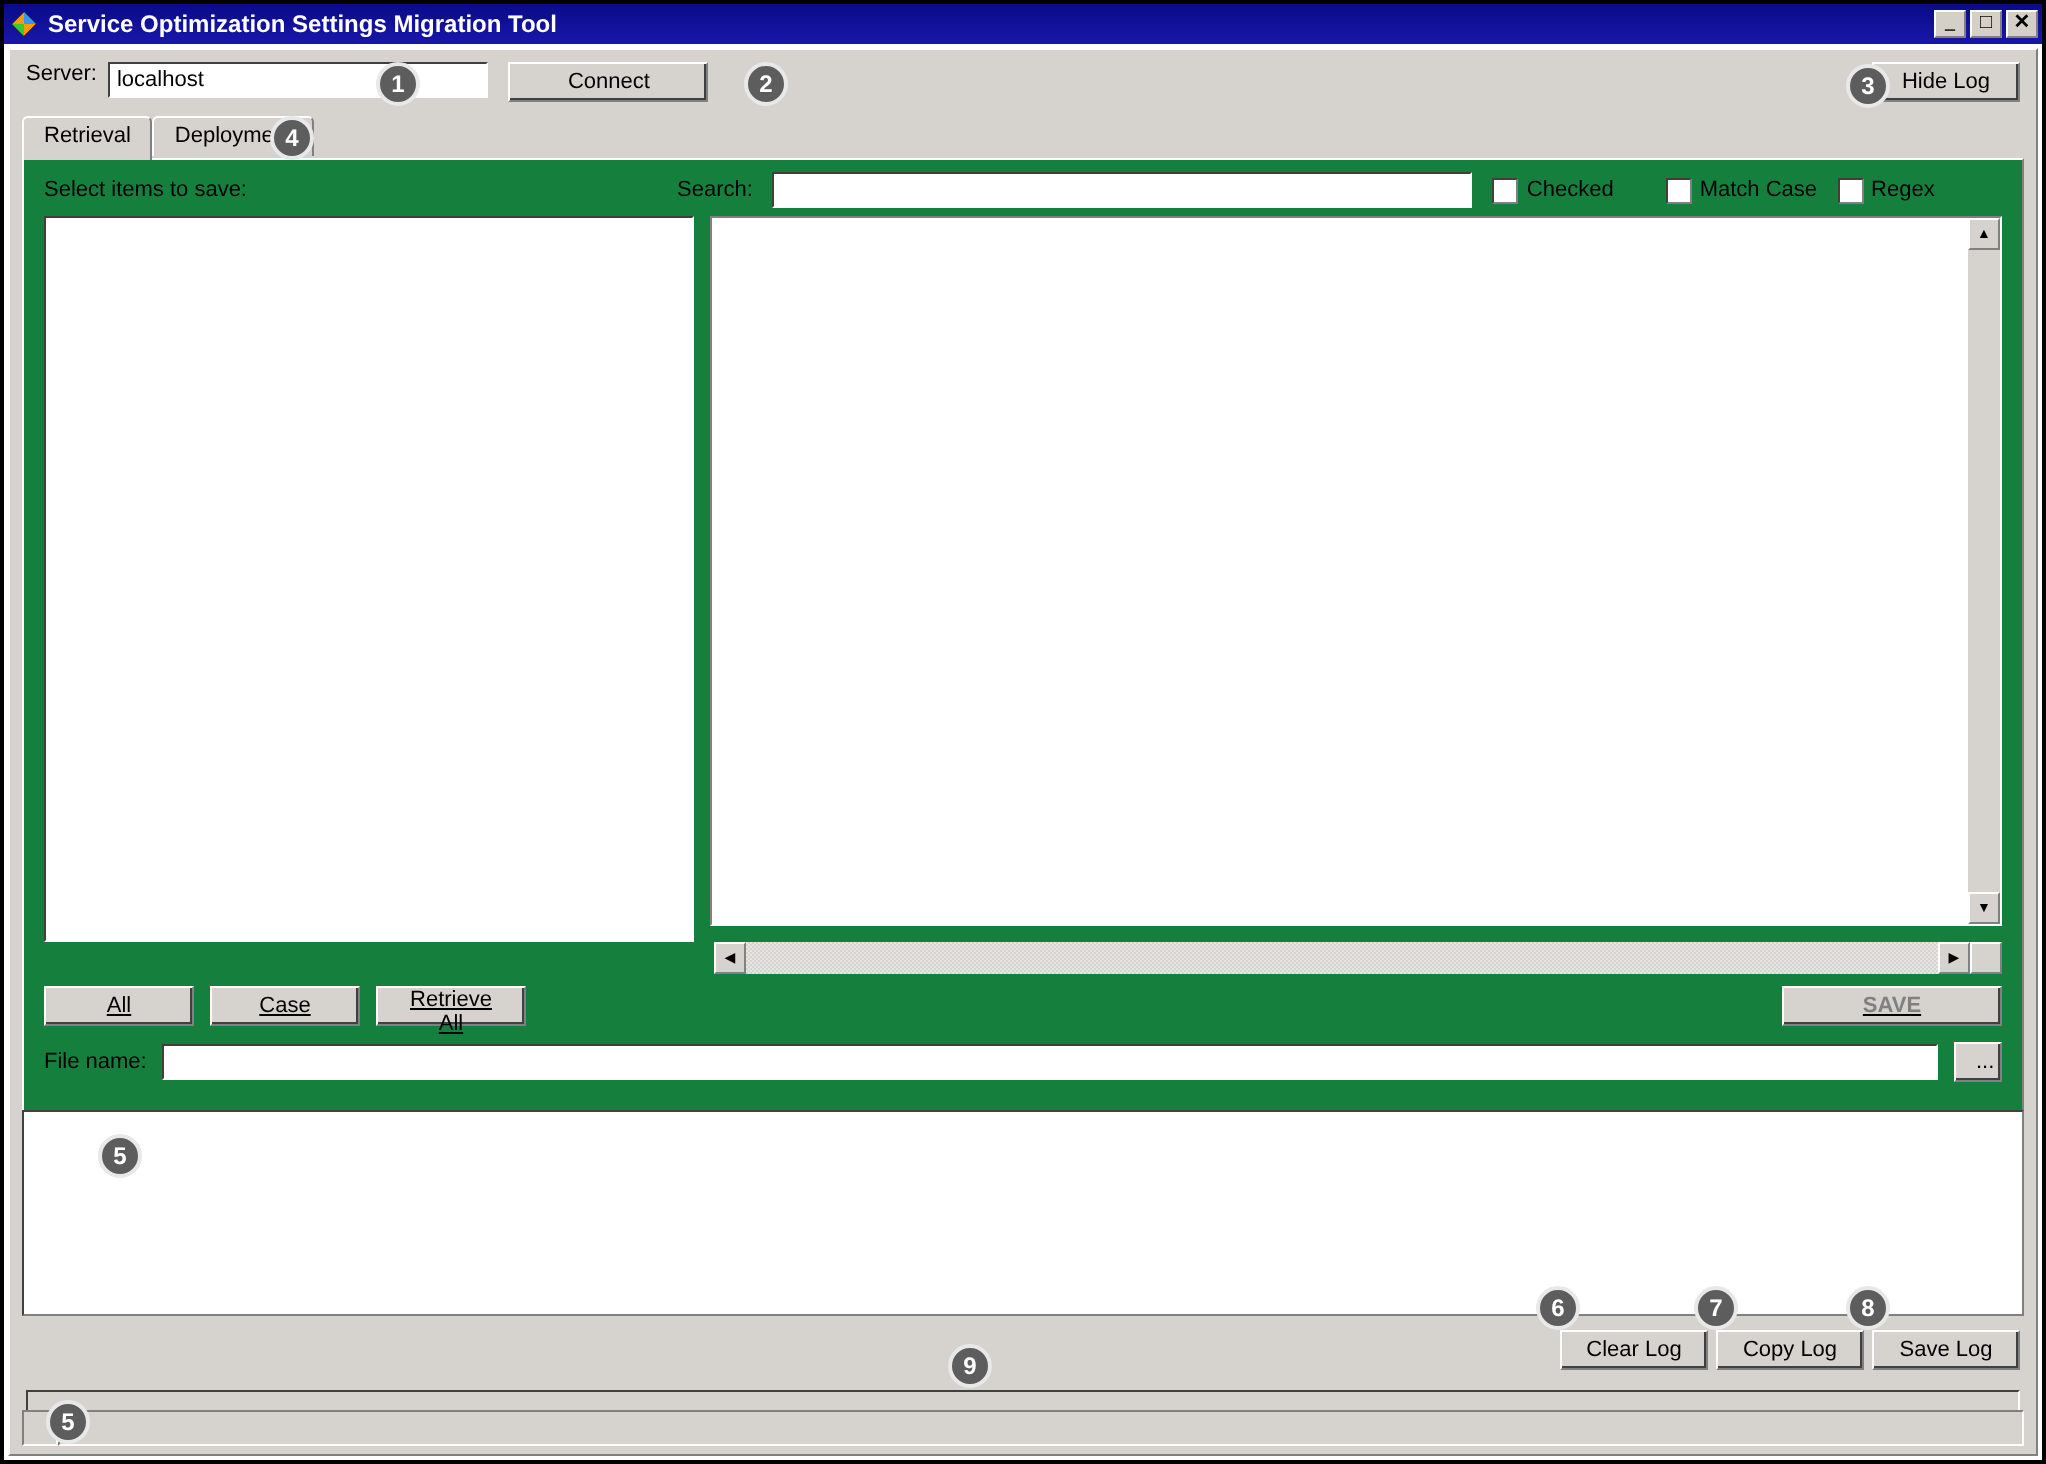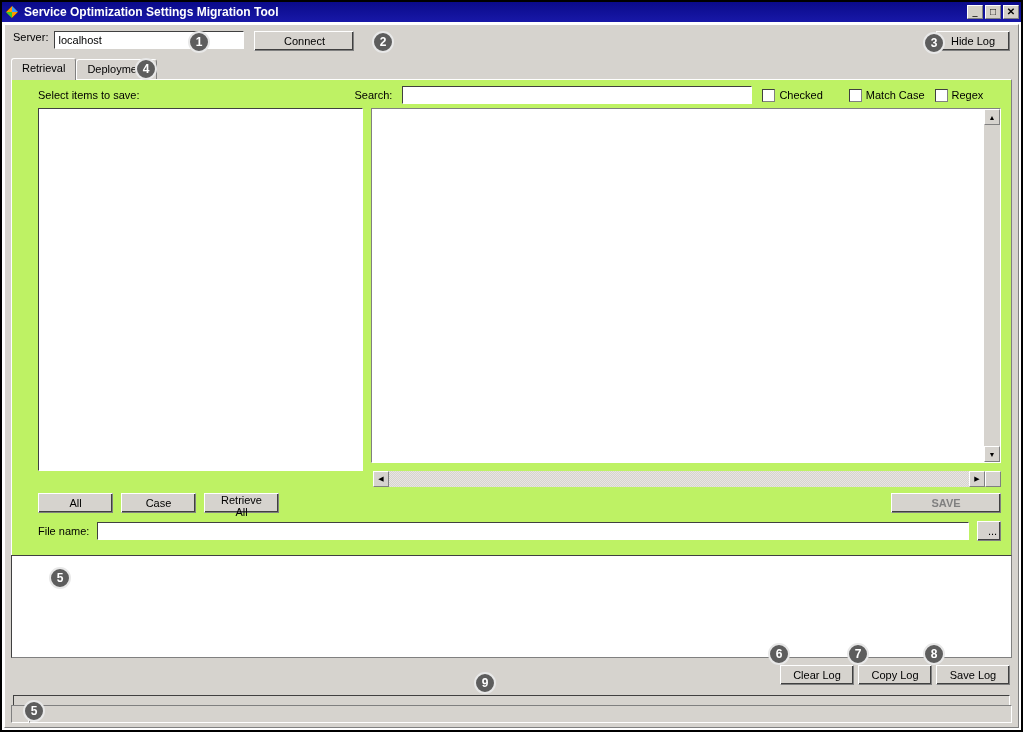--- a/index.html
+++ b/index.html
@@ -86,21 +86,21 @@
     font-size: 11px;
     cursor: pointer;
     padding: 0 10px;
   }
   .btn.disabled { color: #808080; font-weight: bold; }
   .tabs {
     position: absolute;
     top: 33px; left: 6px; right: 6px;
     height: 22px;
     display: flex;
-    align-items: center;
+    align-items: flex-start;
   }
   .tab {
     height: 20px;
     background: #d6d3ce;
     padding: 3px 10px 0 10px;
     border-top: 1px solid #fff;
     border-left: 1px solid #fff;
     border-right: 1px solid #808080;
     border-top-left-radius: 3px;
     border-top-right-radius: 3px;
@@ -109,26 +109,25 @@
   }
   .tab.active {
     height: 22px;
     position: relative;
     z-index: 2;
   }
   .tab-panel {
     position: absolute;
     top: 54px; left: 6px; right: 6px;
     height: 554px;
-    background: #bef264;
+    background: #15803d;
     border-top: 1px solid #fff;
     border-left: 1px solid #fff;
     border-right: 1px solid #808080;
     border-bottom: 1px solid #808080;
-    padding-left: 16px;
   }
   .inst-row {
     display: flex;
     align-items: center;
     padding: 6px 10px 4px 10px;
   }
   .chk { display: flex; align-items: center; gap: 4px; }
   .chkbox {
     width: 13px; height: 13px;
     background: #fff;
@@ -186,21 +185,21 @@
     border: 1px solid #808080;
     border-top-color: #fff;
     border-left-color: #fff;
     display: flex;
     align-items: center;
     justify-content: center;
     font-size: 7px;
     cursor: pointer;
   }
   .hscroll .track { flex: 1; height: 16px; background: repeating-conic-gradient(#d6d3ce 0% 25%, #e8e6e2 0% 50%) 50%/2px 2px; }
-  .btnrow { display: flex; align-items: flex-end; padding: 6px 10px; gap: 8px; }
+  .btnrow { display: flex; align-items: flex-end; padding: 6px 10px; gap: 8px; text-decoration: underline; }
   .btnrow .btn.wide { width: 75px; }
   .btnrow .spacer { flex: 1; }
   .fnrow { display: flex; align-items: center; padding: 2px 10px 8px 10px; gap: 8px; }
   .fnrow .text-input { flex: 1; }
   .fnrow .browse-btn { width: 24px; }
   .log-panel {
     position: absolute;
     top: 530px; left: 6px; right: 6px;
     height: 103px;
     background: #fff;

